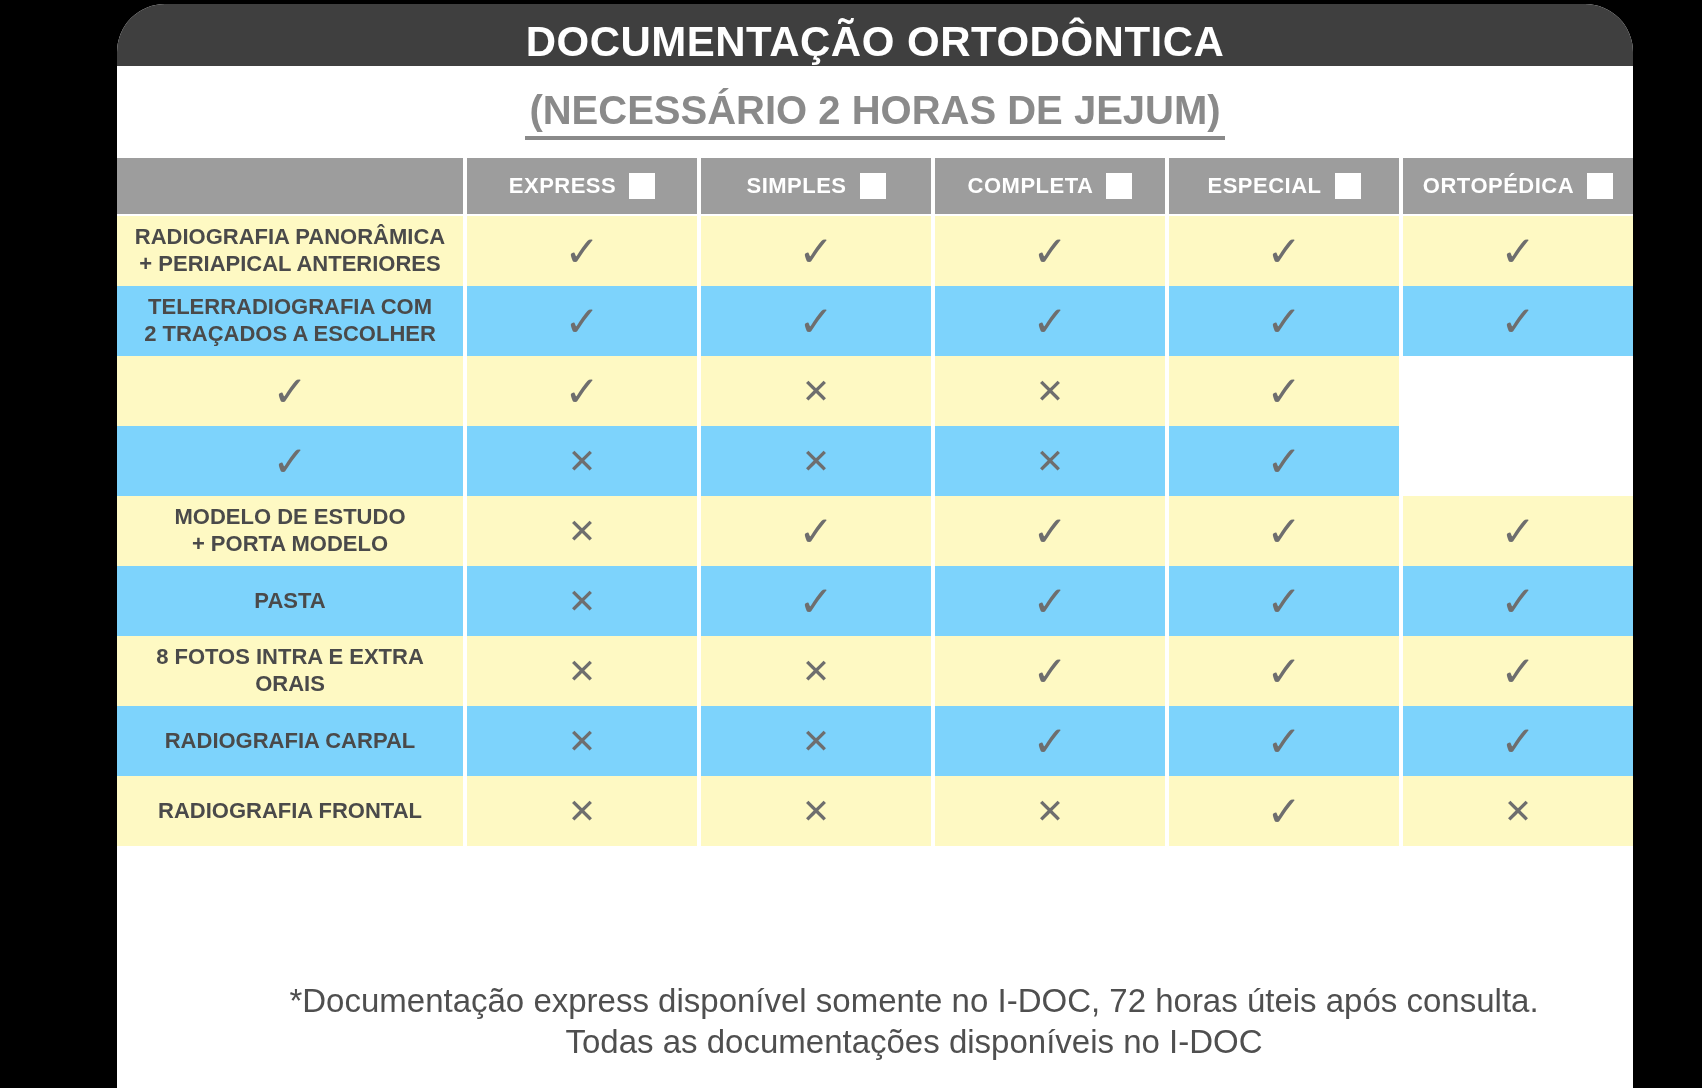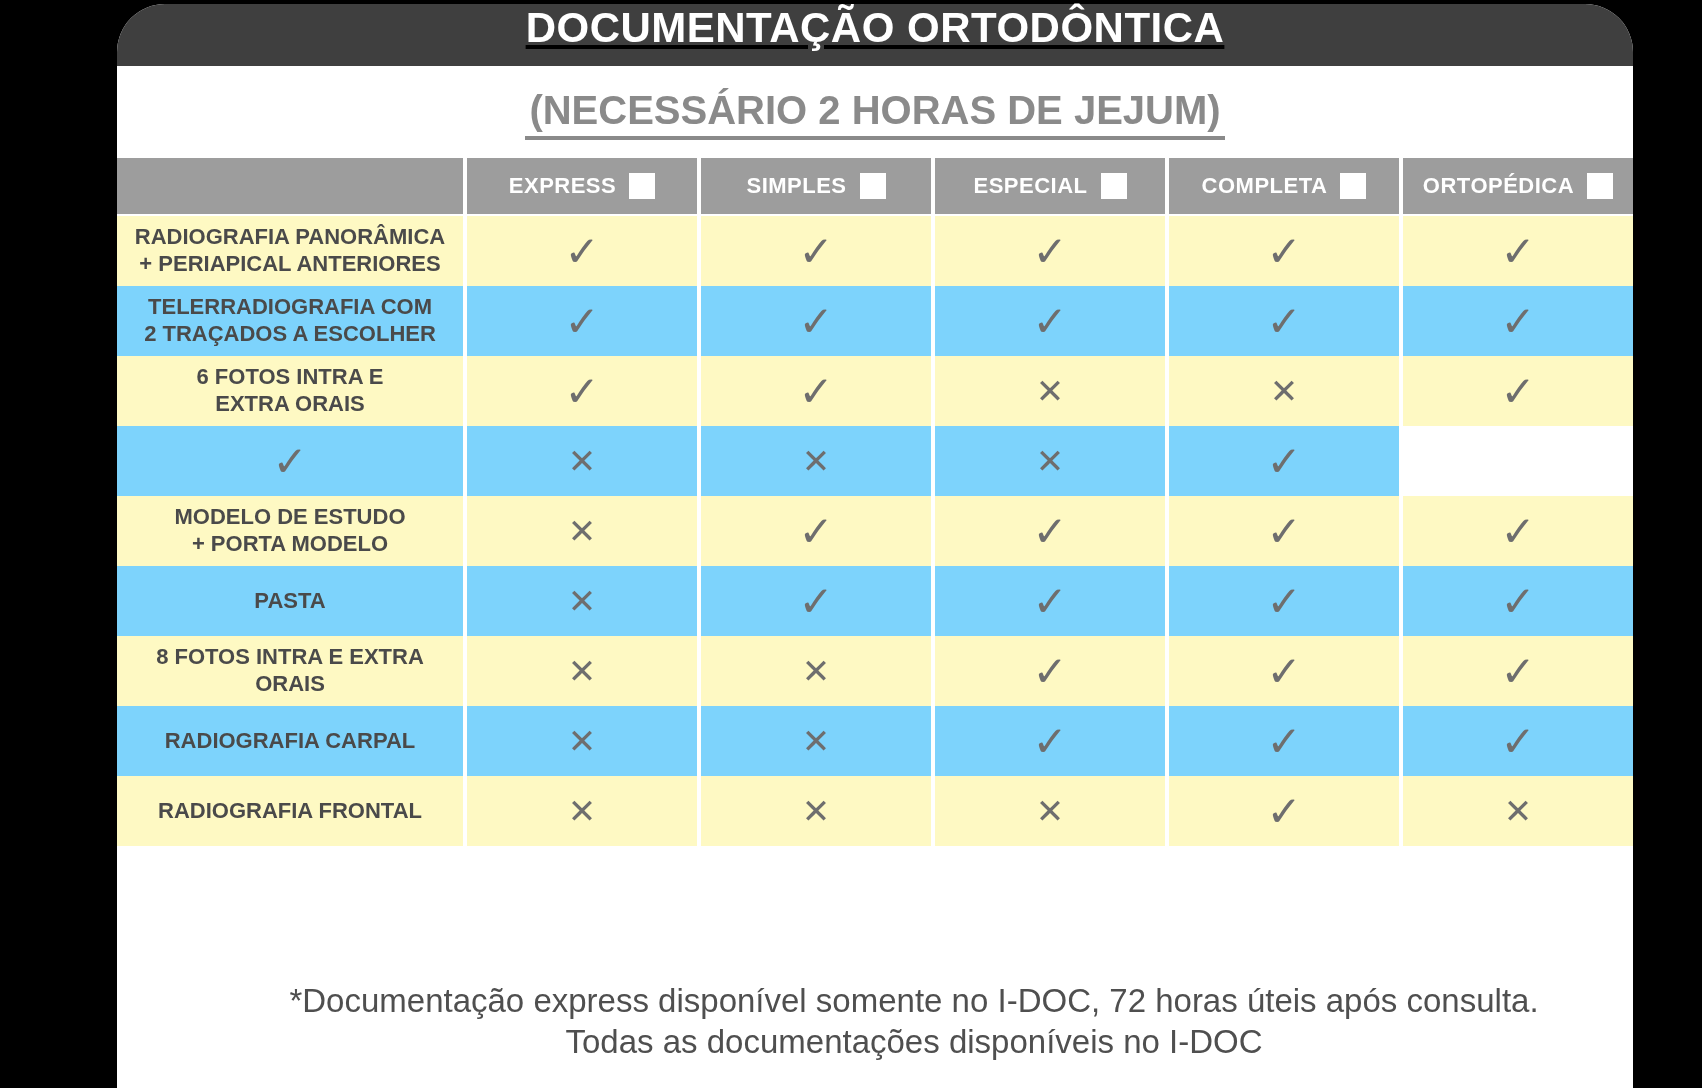--- a/index.html
+++ b/index.html
@@ -21,23 +21,22 @@
     height: 1084px;
     background: #fff;
     border-radius: 48px 48px 0 0;
   }
 
   .header-bar {
     height: 62px;
     background: #3f3f3f;
     border-radius: 48px 48px 0 0;
     display: flex;
-    align-items: flex-start;
+    align-items: flex-end;
     justify-content: center;
-    text-decoration: underline;
   }
   .page-title {
     color: #ffffff;
     font-weight: bold;
     font-size: 42px;
     letter-spacing: 0.5px;
     white-space: nowrap;
   }
 
   .subtitle-wrap { text-align: center; margin-top: 22px; }
@@ -174,25 +173,25 @@
 
       <div class="hcell">
             <span class="hlabel">EXPRESS</span>
             <span class="hbox"></span>
           </div>
           <div class="hcell">
             <span class="hlabel">SIMPLES</span>
             <span class="hbox"></span>
           </div>
           <div class="hcell">
+            <span class="hlabel">COMPLETA</span>
+            <span class="hbox"></span>
+          </div>
+          <div class="hcell">
             <span class="hlabel">ESPECIAL</span>
-            <span class="hbox"></span>
-          </div>
-          <div class="hcell">
-            <span class="hlabel">COMPLETA</span>
             <span class="hbox"></span>
           </div>
           <div class="hcell">
             <span class="hlabel">ORTOPÉDICA</span>
             <span class="hbox"></span>
           </div>
         </div>
       <div>
 
       <div class="trow light">
@@ -227,22 +226,20 @@
               <span class="mark-check">✓</span>
             </div>
             <div class="mark-cell">
               <span class="mark-check">✓</span>
             </div>
             <div class="mark-cell">
               <span class="mark-check">✓</span>
             </div>
           </div>
           <div class="trow light">
-            <div class="label-cell">6 FOTOS INTRA E
-EXTRA ORAIS</div>
             <div class="mark-cell">
               <span class="mark-check">✓</span>
             </div>
             <div class="mark-cell">
               <span class="mark-check">✓</span>
             </div>
             <div class="mark-cell">
               <span class="mark-cross">✕</span>
             </div>
             <div class="mark-cell">

